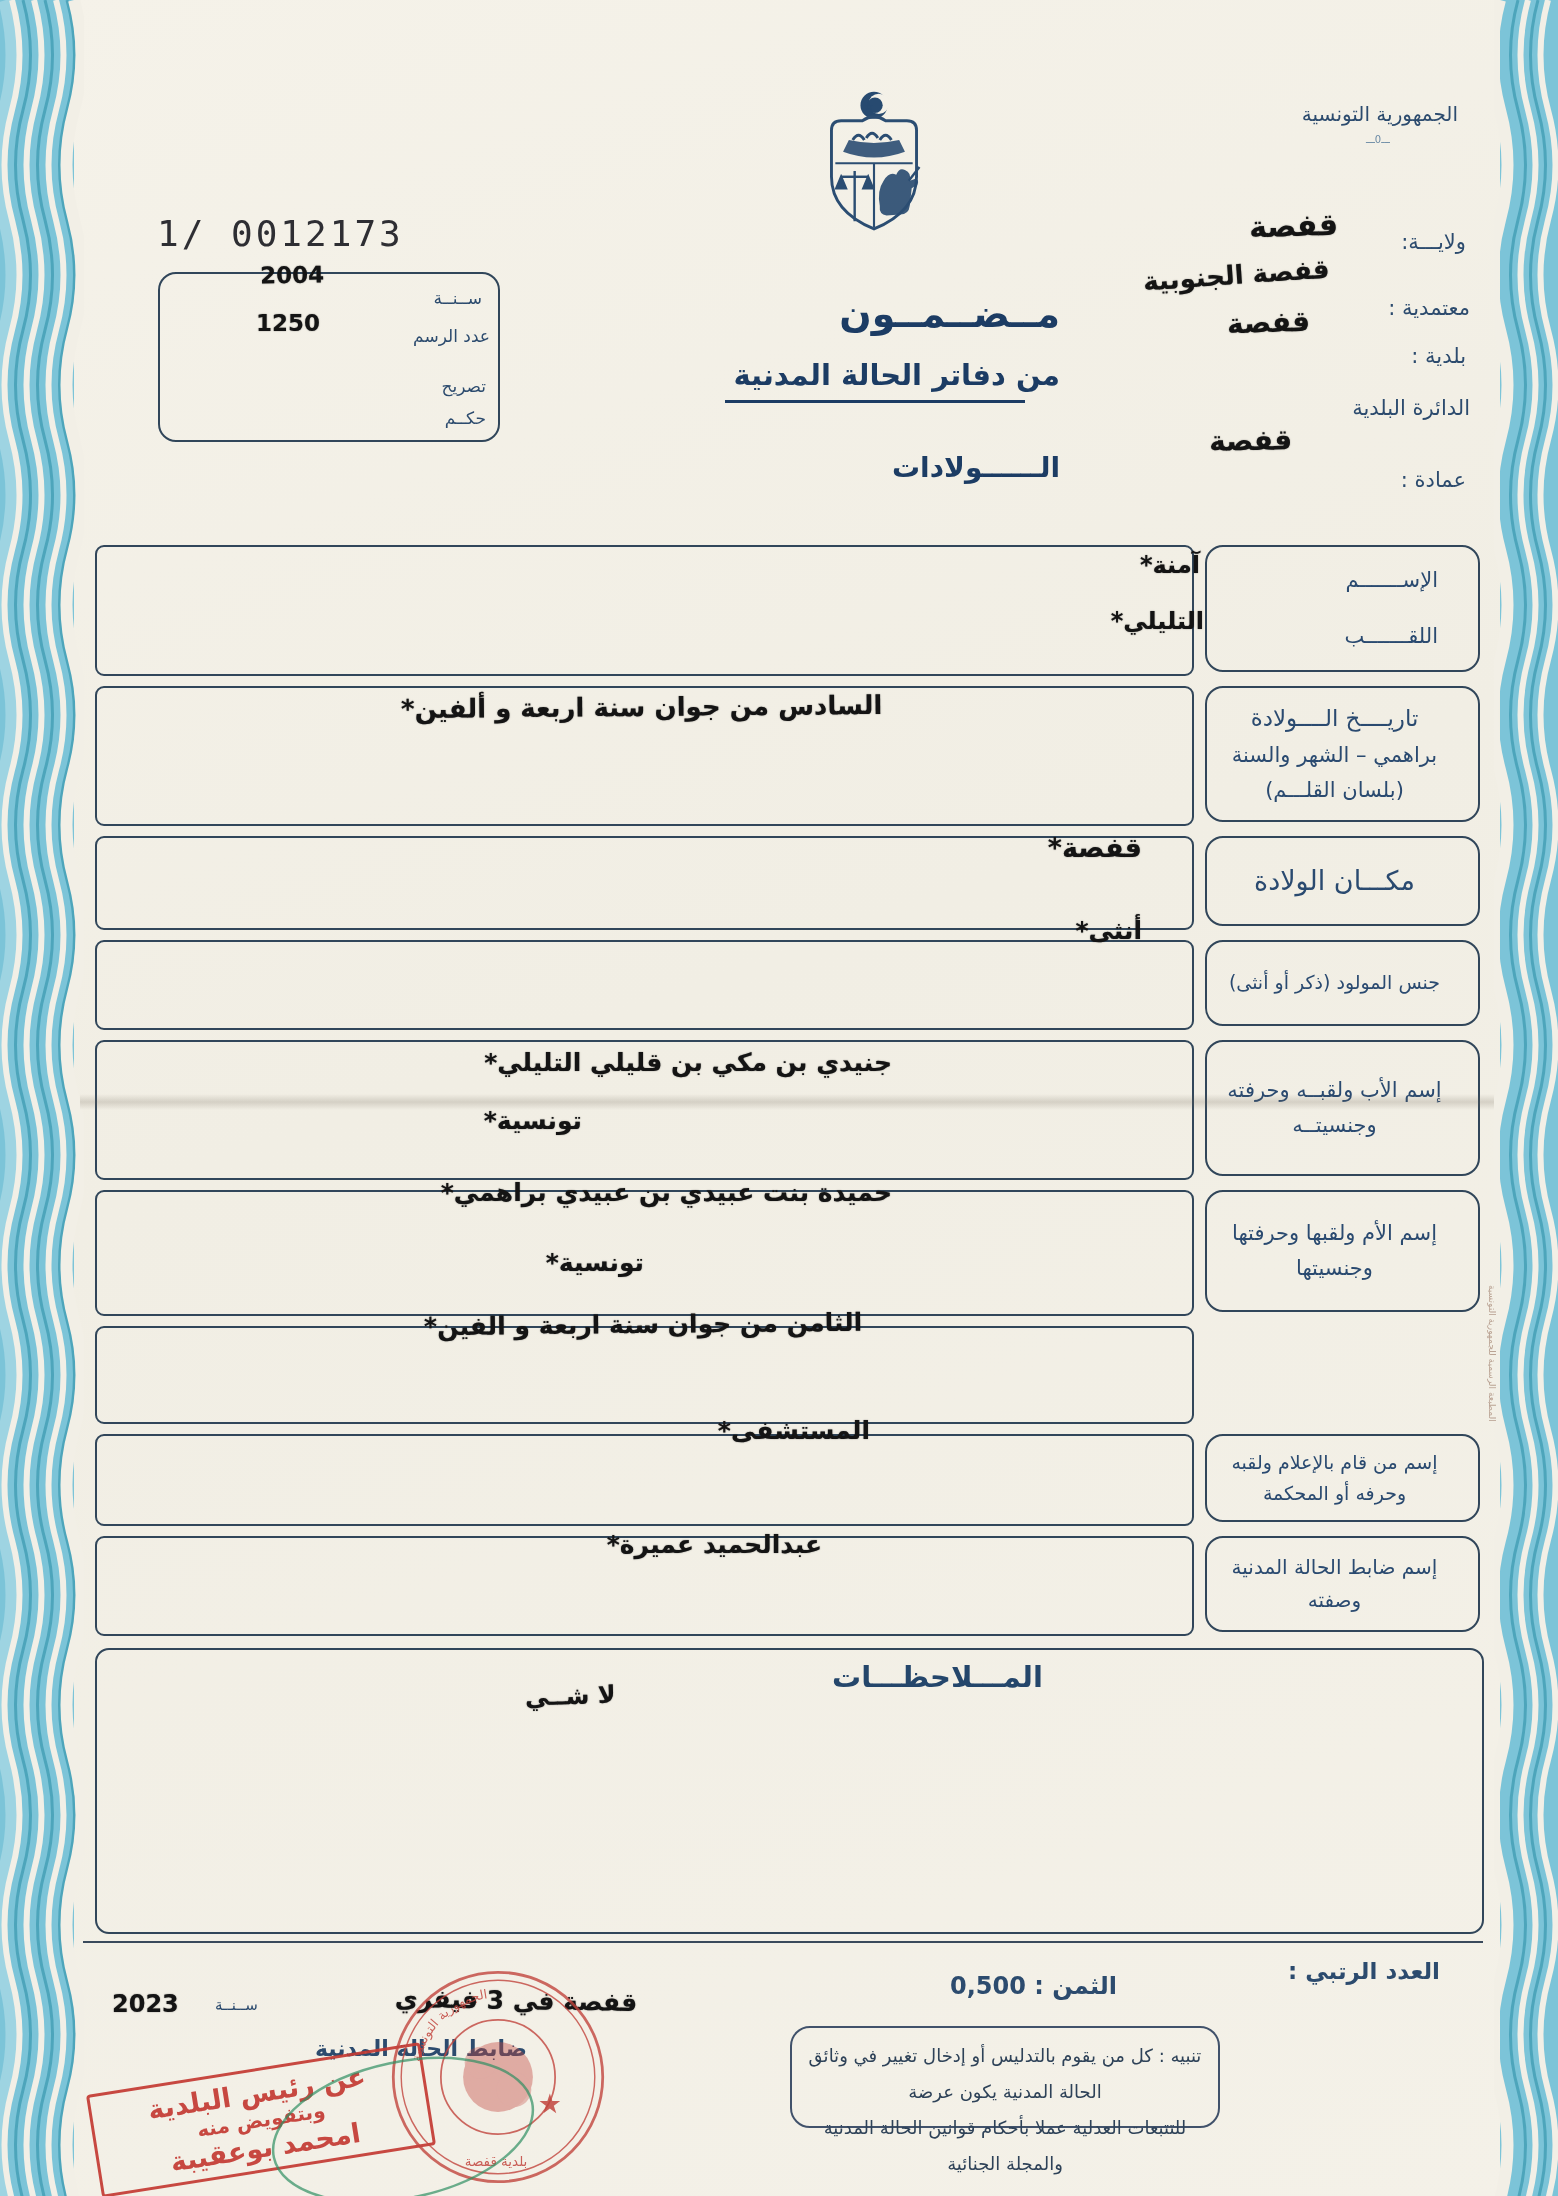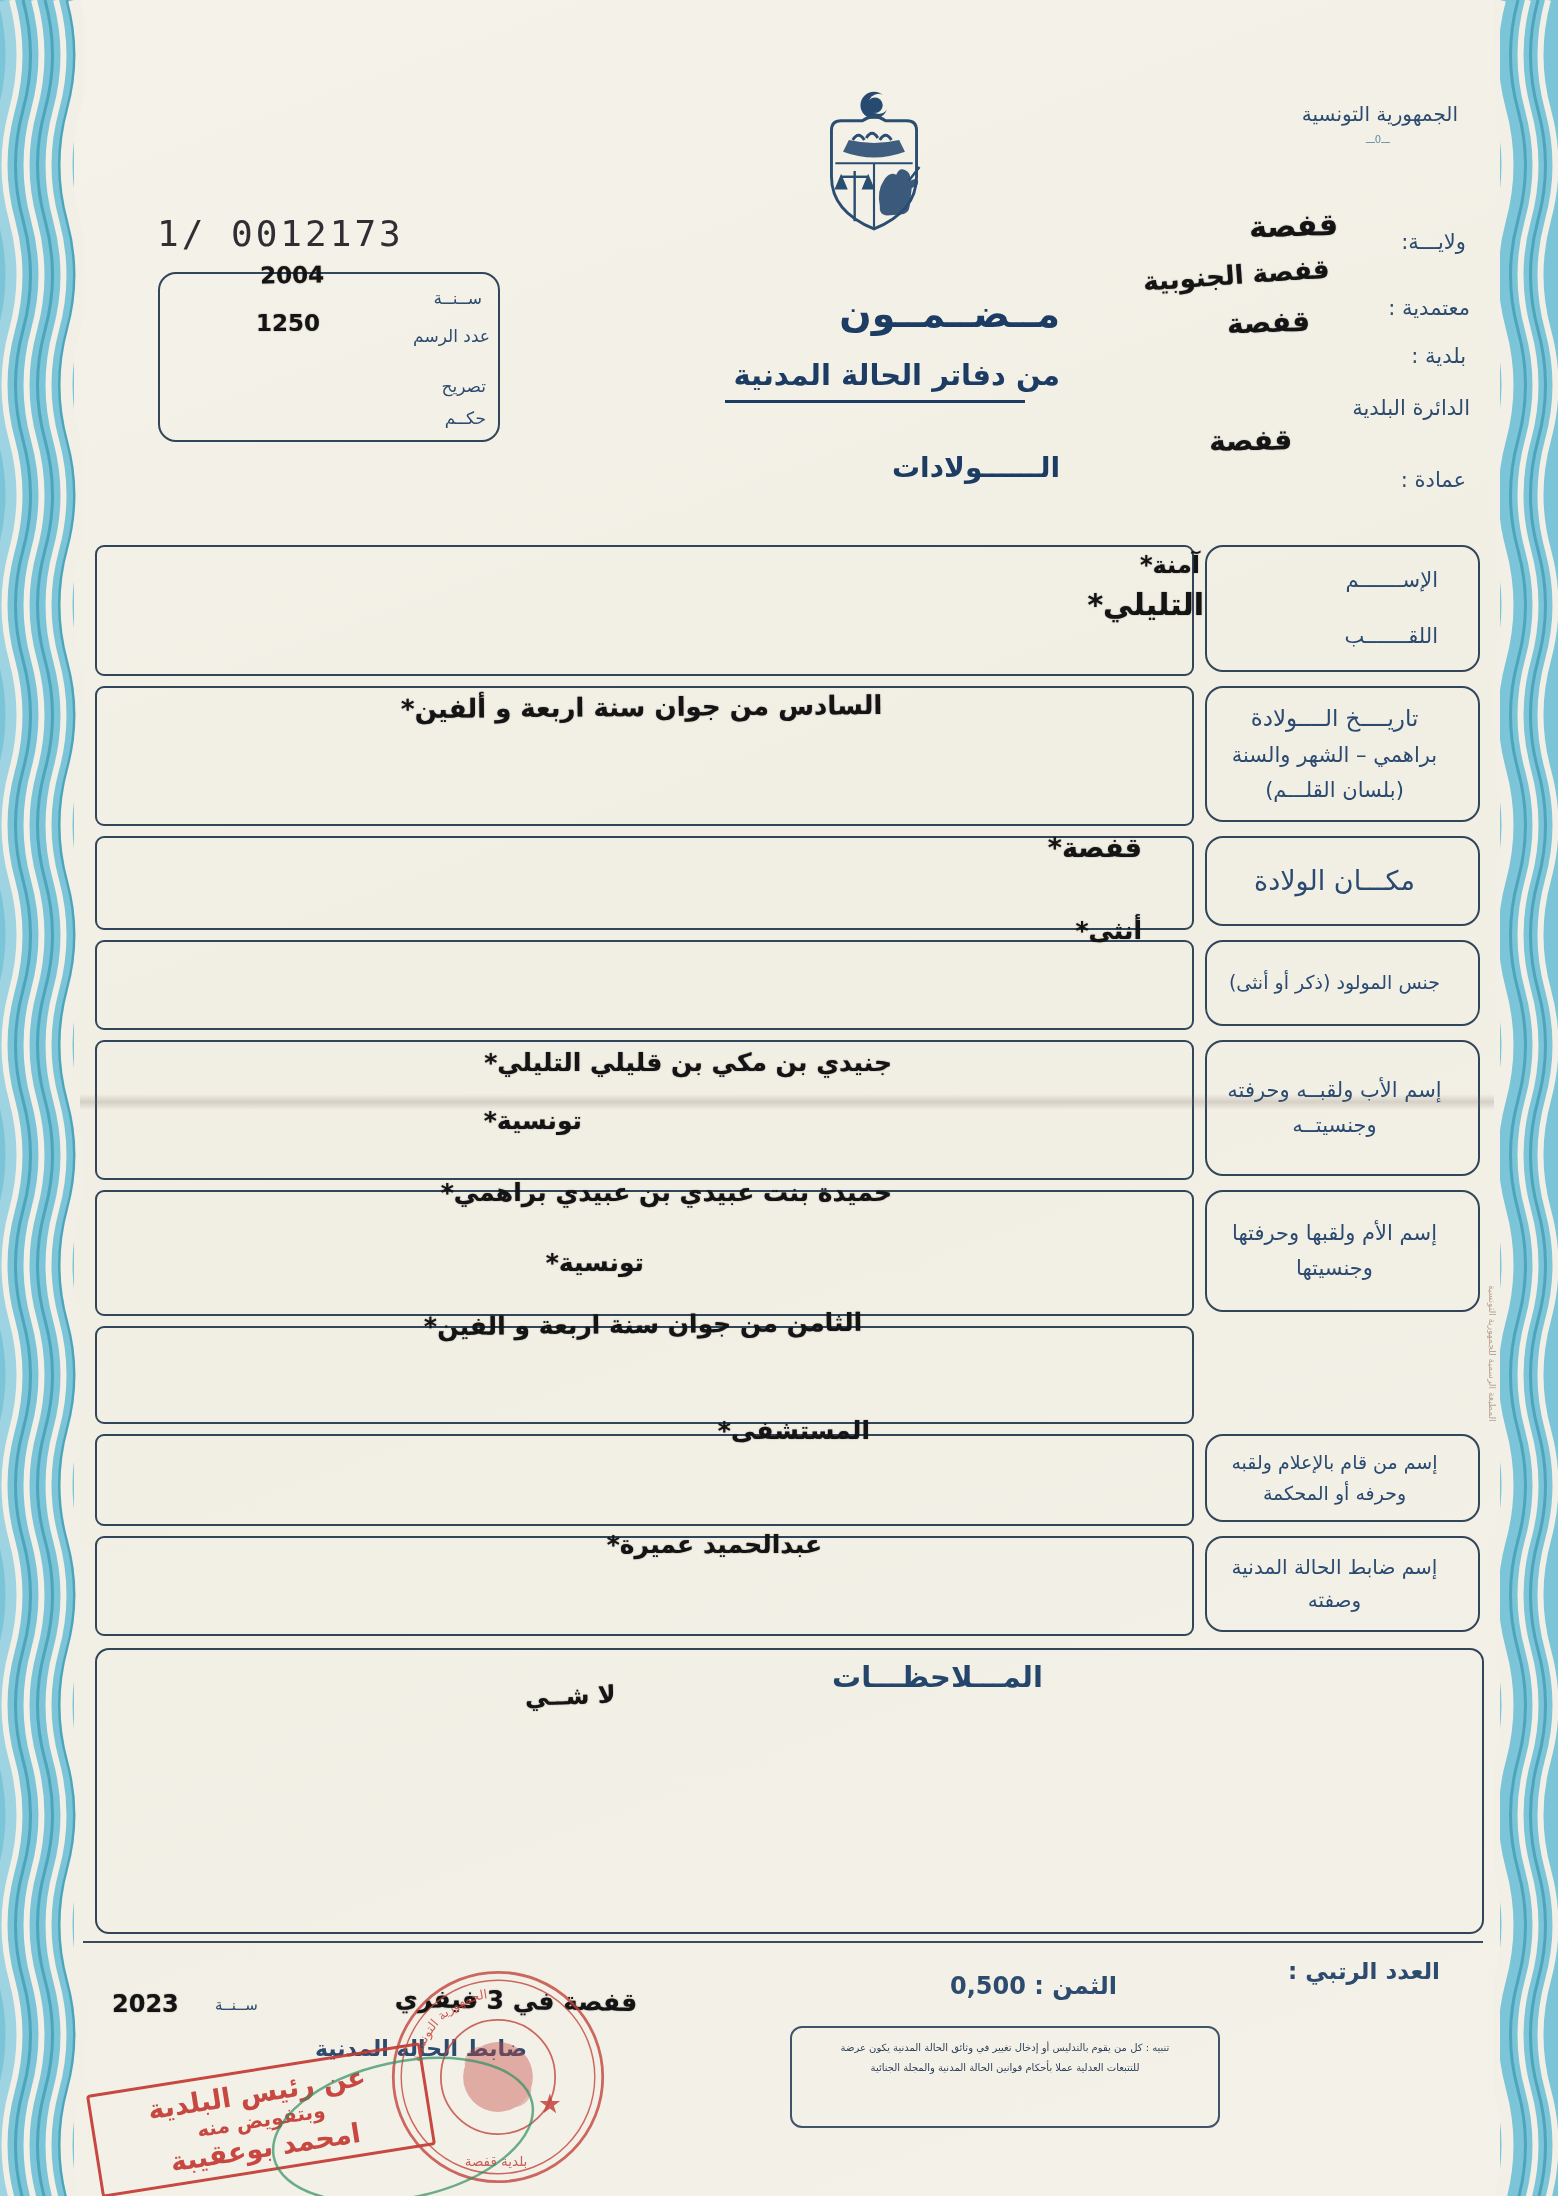--- a/index.html
+++ b/index.html
@@ -12,22 +12,22 @@
          text-shadow:0 0 1.3px rgba(25,25,25,.6);}
   .serial{font-family:"DejaVu Sans Mono",monospace;color:#2e2e33;
           font-size:36px;letter-spacing:3px;white-space:nowrap;}
   .cbox{position:absolute;border:2.5px solid #31465a;border-radius:9px;}
   .lbox{position:absolute;border:2.5px solid #31465a;border-radius:18px;
         display:flex;flex-direction:column;justify-content:center;
         padding:6px 24px 6px 8px;box-sizing:border-box;text-align:center;}
   .lbox span{display:block;line-height:1.65;font-size:21px;color:#2a4a70;}
   .titlebox{text-align:right;color:#1c3c64;font-weight:bold;}
   .fieldlbl{font-size:21px;color:#2c4b6e;white-space:nowrap;}
-  .warn{border:2px solid #41526b;border-radius:12px;box-sizing:border-box;
-        padding:10px 14px;text-align:center;color:#2e4258;font-size:10px;line-height:2;}
+  .warn{border:2px solid #41526b;border-radius:20px;box-sizing:border-box;
+        padding:10px 14px;text-align:center;color:#2e4258;font-size:18px;line-height:2;}
   .red{color:#c43a33;}
   .crease{background:linear-gradient(to bottom,rgba(125,115,95,0) 0%,rgba(110,100,85,.22) 50%,rgba(125,115,95,0) 100%);}
 </style>
 </head>
 <body>
 
 <div class="page">
 
   <svg class="abs" style="left:0;top:0" width="84" height="2196" viewBox="0 0 84 2196">
     <defs>
@@ -96,21 +96,21 @@
   <div class="abs fieldlbl" style="right:88px;top:296px" dir="rtl">معتمدية :</div>
   <div class="abs stamp" style="right:228px;top:260px;font-size:26px;transform:rotate(-4deg)" dir="rtl">قفصة الجنوبية</div>
   <div class="abs fieldlbl" style="right:92px;top:344px" dir="rtl">بلدية :</div>
   <div class="abs stamp" style="right:248px;top:306px;font-size:28px;transform:rotate(-2deg)" dir="rtl">قفصة</div>
   <div class="abs fieldlbl" style="right:88px;top:396px" dir="rtl">الدائرة البلدية</div>
   <div class="abs stamp" style="right:266px;top:424px;font-size:28px;transform:rotate(-1deg)" dir="rtl">قفصة</div>
   <div class="abs fieldlbl" style="right:92px;top:468px" dir="rtl">عمادة :</div>
 
   <div class="cbox" style="left:95px;top:545px;width:1095px;height:127px">
     <div class="abs stamp" style="right:-8px;top:4px;font-size:24px" dir="rtl">آمنة*</div>
-    <div class="abs stamp" style="right:-12px;top:40px;font-size:30px" dir="rtl">التليلي*</div>
+    <div class="abs stamp" style="right:-12px;top:60px;font-size:24px" dir="rtl">التليلي*</div>
   </div>
   <div class="lbox" style="left:1205px;top:545px;width:275px;height:127px;justify-content:space-between;padding:16px 40px 16px 8px;text-align:right">
     <span>الإســـــــم</span>
     <span>اللقـــــــب</span>
   </div>
 
   <div class="cbox" style="left:95px;top:686px;width:1095px;height:136px">
     <div class="abs stamp" style="right:310px;top:4px;font-size:26px;transform:rotate(-0.5deg)" dir="rtl">السادس من جوان سنة اربعة و ألفين*</div>
   </div>
   <div class="lbox" style="left:1205px;top:686px;width:275px;height:136px">

